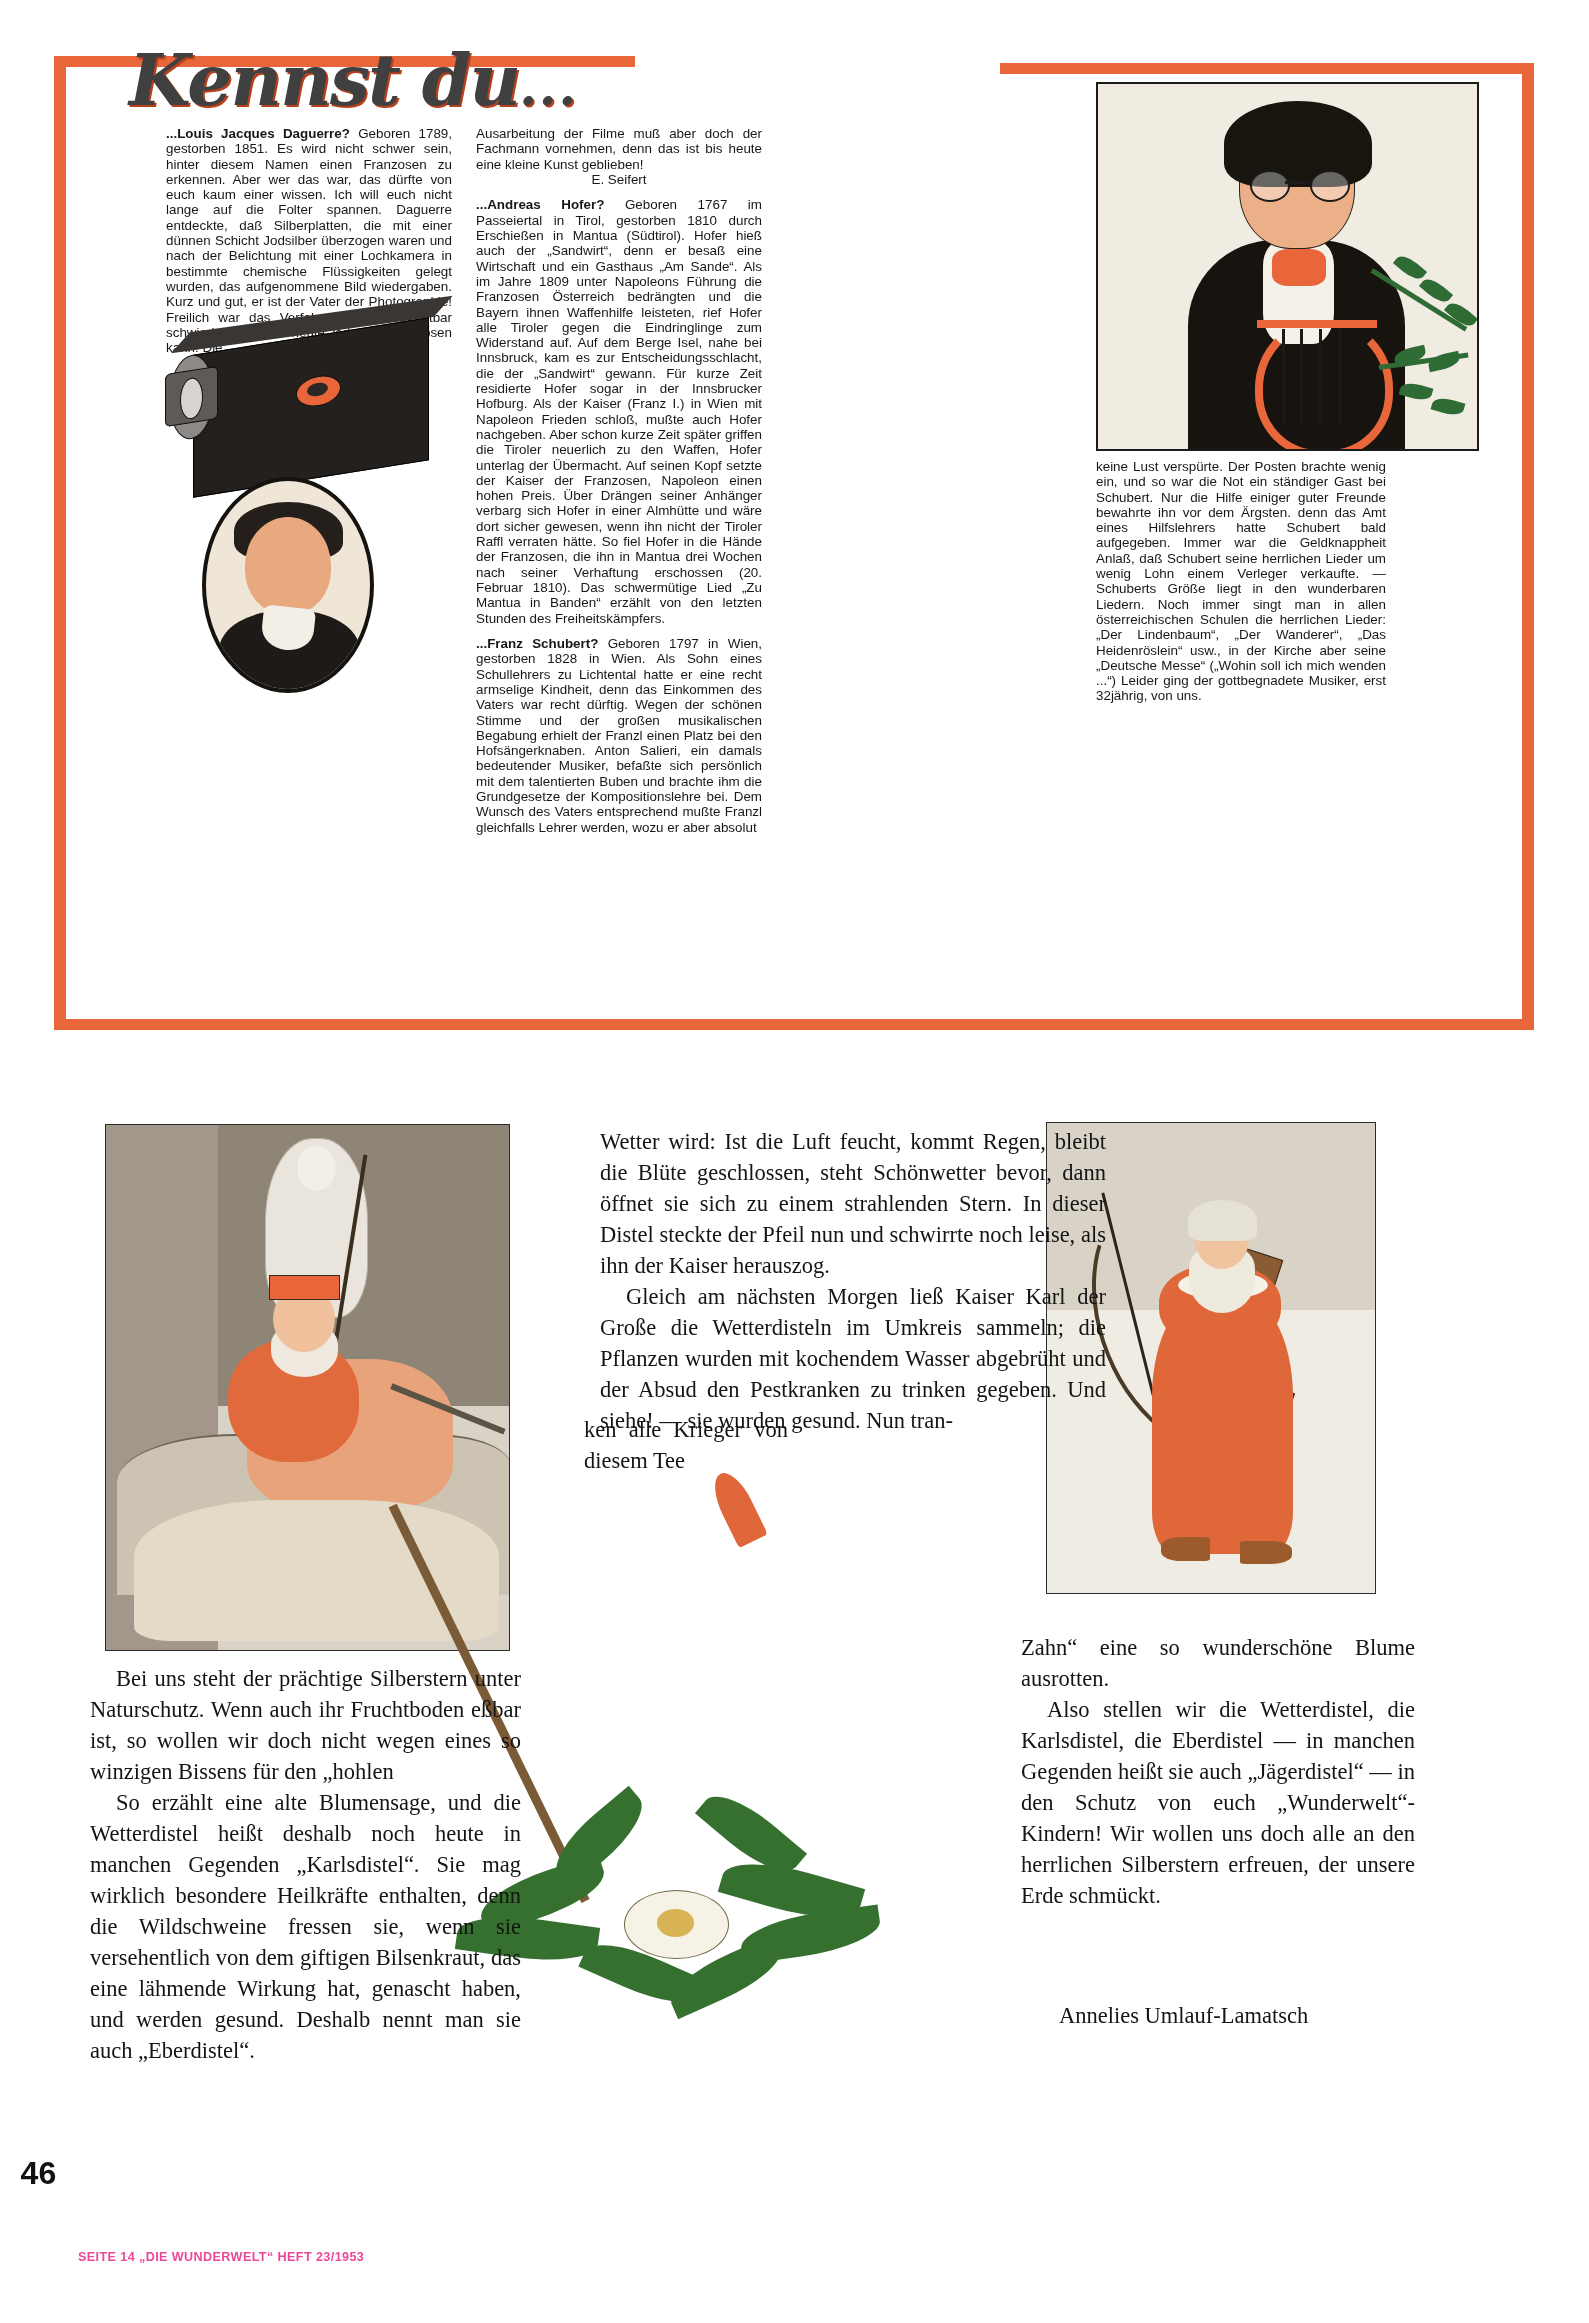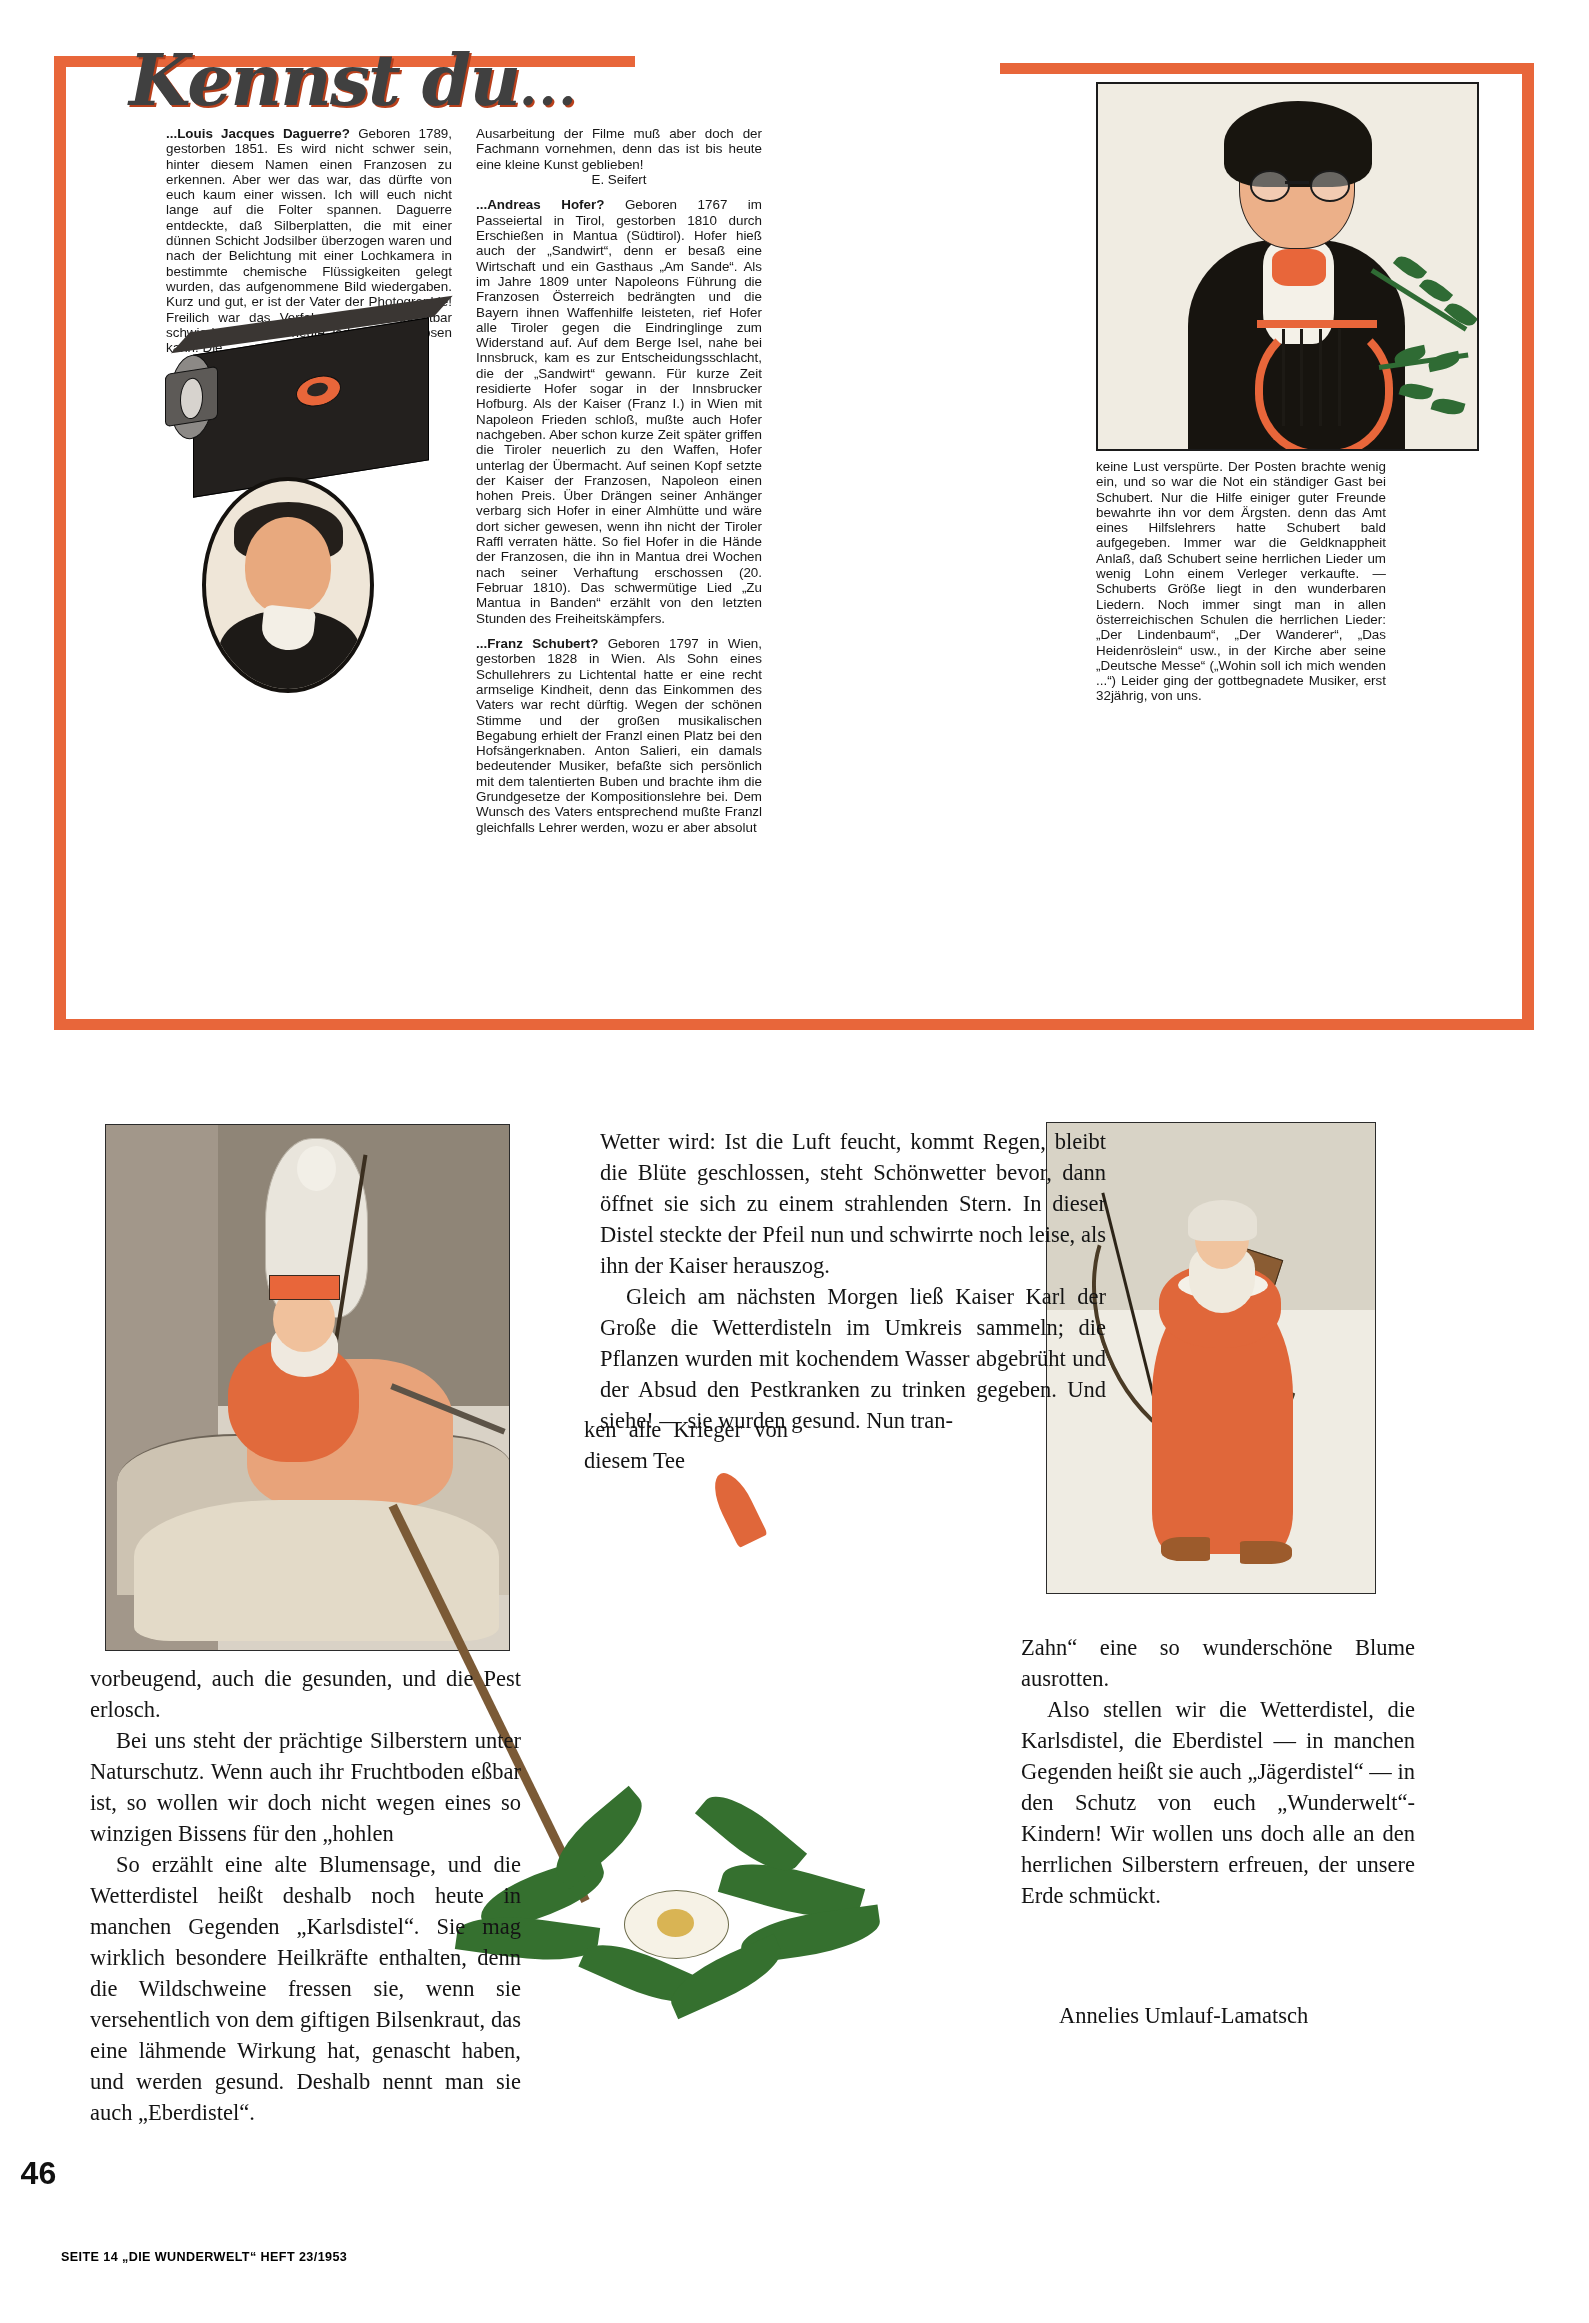--- a/index.html
+++ b/index.html
@@ -504,26 +504,26 @@
   #page-number {
     position: absolute;
     left: 20.6px; top: 2155px;
     font-family: "Liberation Sans", sans-serif;
     font-size: 32px;
     font-weight: bold;
     color: #111;
   }
   #footer-note {
     position: absolute;
-    left: 61px; top: 2250px;
+    left: 78px; top: 2250px;
     font-family: "Liberation Sans", sans-serif;
     font-size: 12.6px;
     letter-spacing: 0.4px;
     font-weight: bold;
-    color: #000000;
+    color: #ec4899;
   }
 </style>
 </head>
 <body>
 
 <div id="top-box">
 
   <div class="frame-edge" id="frame-left"></div>
   <div class="frame-edge" id="frame-top-l"></div>
   <div class="frame-edge" id="frame-top-r"></div>
@@ -653,21 +653,20 @@
   <div class="bodytext" id="low-col-right-top">
     <p class="noindent">Wetter wird: Ist die Luft feucht, kommt Regen, bleibt die Blüte geschlossen, steht Schönwetter bevor, dann öffnet sie sich zu einem strahlenden Stern. In dieser Distel steckte der Pfeil nun und schwirrte noch leise, als ihn der Kaiser herauszog.</p>
     <p>Gleich am nächsten Morgen ließ Kaiser Karl der Große die Wetterdisteln im Umkreis sammeln; die Pflanzen wurden mit kochendem Wasser abgebrüht und der Absud den Pestkranken zu trinken gegeben. Und siehe! — sie wurden gesund. Nun tran-</p>
   </div>
 
   <div class="bodytext" id="low-col-narrow">
     <p class="noindent">ken alle Krieger von diesem Tee</p>
   </div>
 
   <div class="bodytext" id="low-col-wrap">
-    <p class="noindent">vorbeugend, auch die gesunden, und die Pest erlosch.</p>
     <p>Bei uns steht der prächtige Silberstern unter Naturschutz. Wenn auch ihr Fruchtboden eßbar ist, so wollen wir doch nicht wegen eines so winzigen Bissens für den „hohlen</p>
     <p>So erzählt eine alte Blumensage, und die Wetterdistel heißt deshalb noch heute in manchen Gegenden „Karlsdistel“. Sie mag wirklich besondere Heilkräfte enthalten, denn die Wildschweine fressen sie, wenn sie versehentlich von dem giftigen Bilsenkraut, das eine lähmende Wirkung hat, genascht haben, und werden gesund. Deshalb nennt man sie auch „Eberdistel“.</p>
   </div>
 
   <div class="bodytext" id="low-col-far-right">
     <p class="noindent">Zahn“ eine so wunderschöne Blume ausrotten.</p>
     <p>Also stellen wir die Wetterdistel, die Karlsdistel, die Eberdistel — in manchen Gegenden heißt sie auch „Jägerdistel“ — in den Schutz von euch „Wunderwelt“-Kindern! Wir wollen uns doch alle an den herrlichen Silberstern erfreuen, der unsere Erde schmückt.</p>
   </div>
 
   <div id="signature">Annelies Umlauf-Lamatsch</div>

